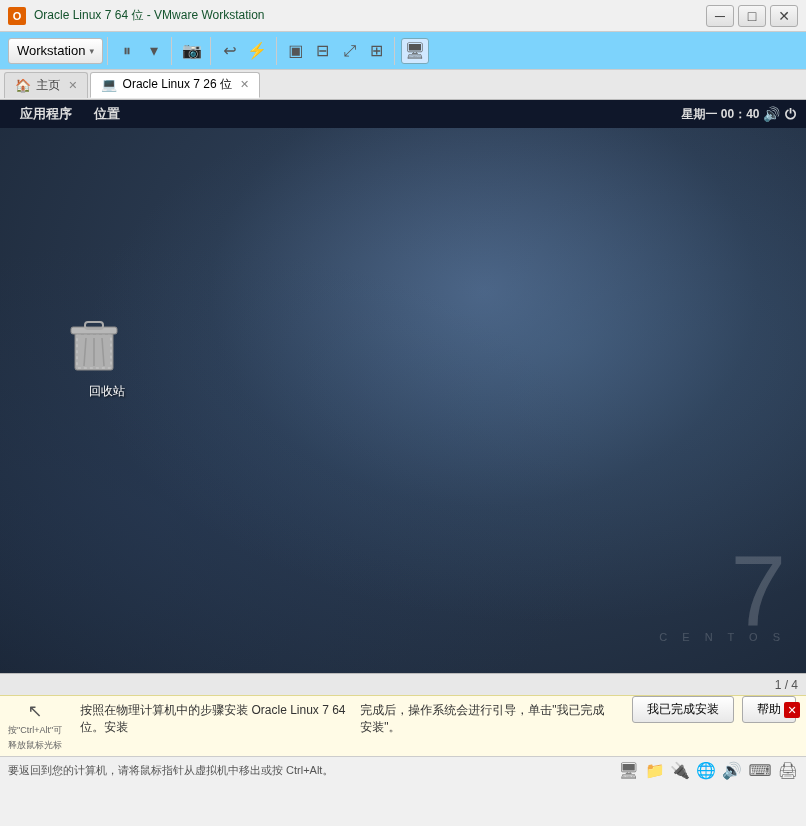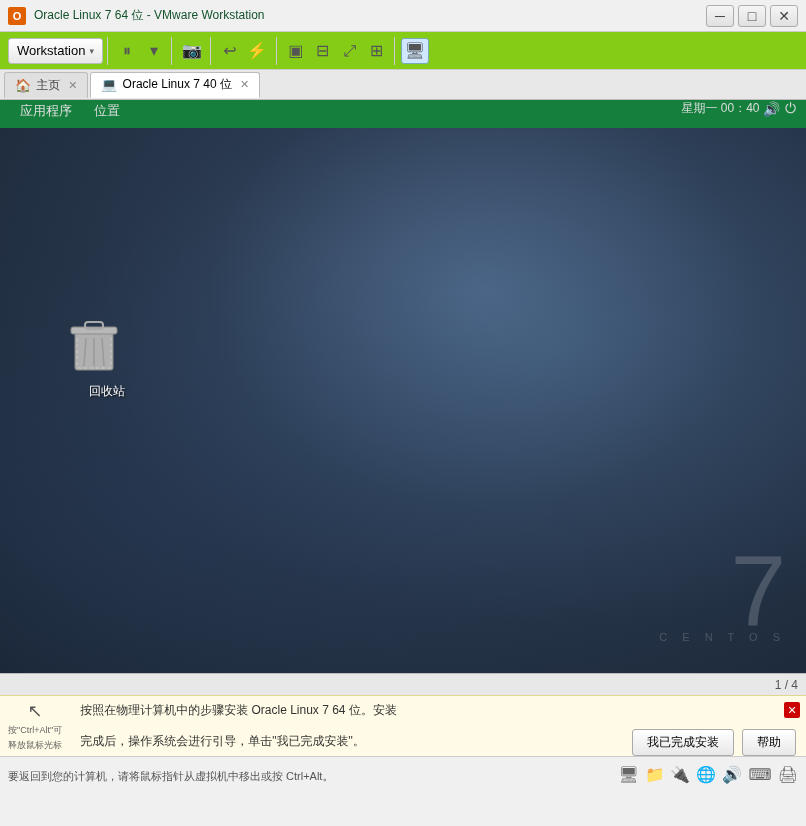--- a/index.html
+++ b/index.html
@@ -13,21 +13,21 @@
     }
     .title-bar-left { display: flex; align-items: center; gap: 8px; }
     .title-bar-icon { width: 18px; height: 18px; background: #e06000; border-radius: 2px; display: flex; align-items: center; justify-content: center; color: white; font-size: 11px; font-weight: bold; }
     .title-bar-text { font-size: 12px; color: #14532d; }
     .title-bar-controls { display: flex; gap: 4px; }
     .title-btn { width: 28px; height: 22px; border: 1px solid #adadad; background: linear-gradient(180deg, #f6f6f6, #e0e0e0); border-radius: 3px; cursor: pointer; display: flex; align-items: center; justify-content: center; font-size: 14px; color: #444; }
 
     
     .toolbar {
       display: flex; align-items: center; height: 38px;
-      background: #84cc16; border-bottom: 1px solid #ccc; padding: 0 4px; gap: 2px;
+      background: #7dd3fc; border-bottom: 1px solid #ccc; padding: 0 4px; gap: 2px;
     }
     .toolbar-group { display: flex; align-items: center; gap: 1px; padding: 0 4px; border-right: 1px solid #ccc; height: 28px; }
     .toolbar-group:last-child { border-right: none; }
     .tb-btn {
       height: 26px; min-width: 26px; border: 1px solid transparent;
       background: transparent; border-radius: 3px; cursor: pointer;
       display: flex; align-items: center; justify-content: center;
       font-size: 16px; color: #555; padding: 0 3px;
     }
     .tb-btn-active { background: #d0e8ff; border-color: #7ab; }
@@ -48,22 +48,22 @@
       height: 26px; border: 1px solid #bbb; border-bottom: none;
       background: #e0e0e0; border-radius: 3px 3px 0 0; cursor: pointer;
       font-size: 12px; color: #444; margin-right: 2px;
     }
     .tab.active { background: #fff; border-bottom: 1px solid #fff; color: #000; }
     .tab-icon { font-size: 13px; }
     .tab-close { font-size: 11px; color: #888; cursor: pointer; margin-left: 3px; }
 
     
     .vm-menubar {
-      display: flex; align-items: flex-start; justify-content: space-between;
-      background: #15803d; height: 28px; padding: 0 10px;
+      display: flex; align-items: center; justify-content: space-between;
+      background: #0f172a; height: 28px; padding: 0 10px; font-weight: bold;
     }
     .vm-menu-items { display: flex; gap: 2px; }
     .vm-menu-item {
       padding: 2px 10px; font-size: 13px; color: #ddd; cursor: pointer;
       border-radius: 2px;
     }
     .vm-menubar-right { display: flex; align-items: center; gap: 4px; color: #ddd; font-size: 12px; }
     .vm-menubar-icon { font-size: 14px; cursor: pointer; }
 
     
@@ -116,41 +116,41 @@
       display: flex; align-items: stretch; min-height: 52px;
     }
     .notif-icon-col {
       display: flex; flex-direction: column; align-items: center; justify-content: center;
       padding: 4px 8px; gap: 2px; min-width: 50px;
     }
     .notif-cursor-icon { font-size: 18px; color: #555; }
     .notif-cursor-label { font-size: 9px; color: #666; text-align: center; }
     .notif-content {
       flex: 1; padding: 6px 10px; font-size: 12px; color: #333;
-      display: flex; flex-direction: column; justify-content: space-between;
+      display: flex; flex-direction: row; justify-content: flex-start;
     }
     .notif-btn-col {
-      display: flex; align-items: flex-end; gap: 8px; padding: 0 10px;
+      display: flex; align-items: flex-start; gap: 8px; padding: 0 10px;
     }
     .notif-btn {
       padding: 4px 14px; font-size: 12px; border: 1px solid #aaa;
       background: linear-gradient(180deg, #fff, #e8e8e8); border-radius: 3px;
       cursor: pointer; white-space: nowrap;
     }
     .notif-close {
       width: 16px; height: 16px; background: #c00; border-radius: 2px;
       display: flex; align-items: center; justify-content: center;
       color: white; font-size: 11px; cursor: pointer;
       position: absolute; right: 6px; top: 6px;
     }
 
     
     .status-bar {
       background: #f0f0f0; border-top: 1px solid #ccc;
-      height: 28px; display: flex; align-items: flex-end;
+      height: 28px; display: flex; align-items: center;
       padding: 0 8px; font-size: 11px; color: #555; gap: 20px;
     }
     .status-bar-text { flex: 1; }
     .status-icons { display: flex; align-items: center; gap: 6px; }
     .status-icon { font-size: 16px; cursor: pointer; color: #666; }
   </style>
 </head>
 <body>
 
 <div class="title-bar">
@@ -195,21 +195,21 @@
 </div>
 
 <div class="tabs-bar">
   <div class="tab">
     <span class="tab-icon">🏠</span>
     <span>主页</span>
     <span class="tab-close">✕</span>
   </div>
   <div class="tab active">
     <span class="tab-icon">💻</span>
-    <span>Oracle Linux 7 40 位</span>
+    <span>Oracle Linux 7 26 位</span>
     <span class="tab-close">✕</span>
   </div>
 </div>
 
 <div class="vm-menubar">
   <div class="vm-menu-items">
     <div class="vm-menu-item">应用程序</div>
     <div class="vm-menu-item">位置</div>
   </div>
   <div class="vm-menubar-right">

